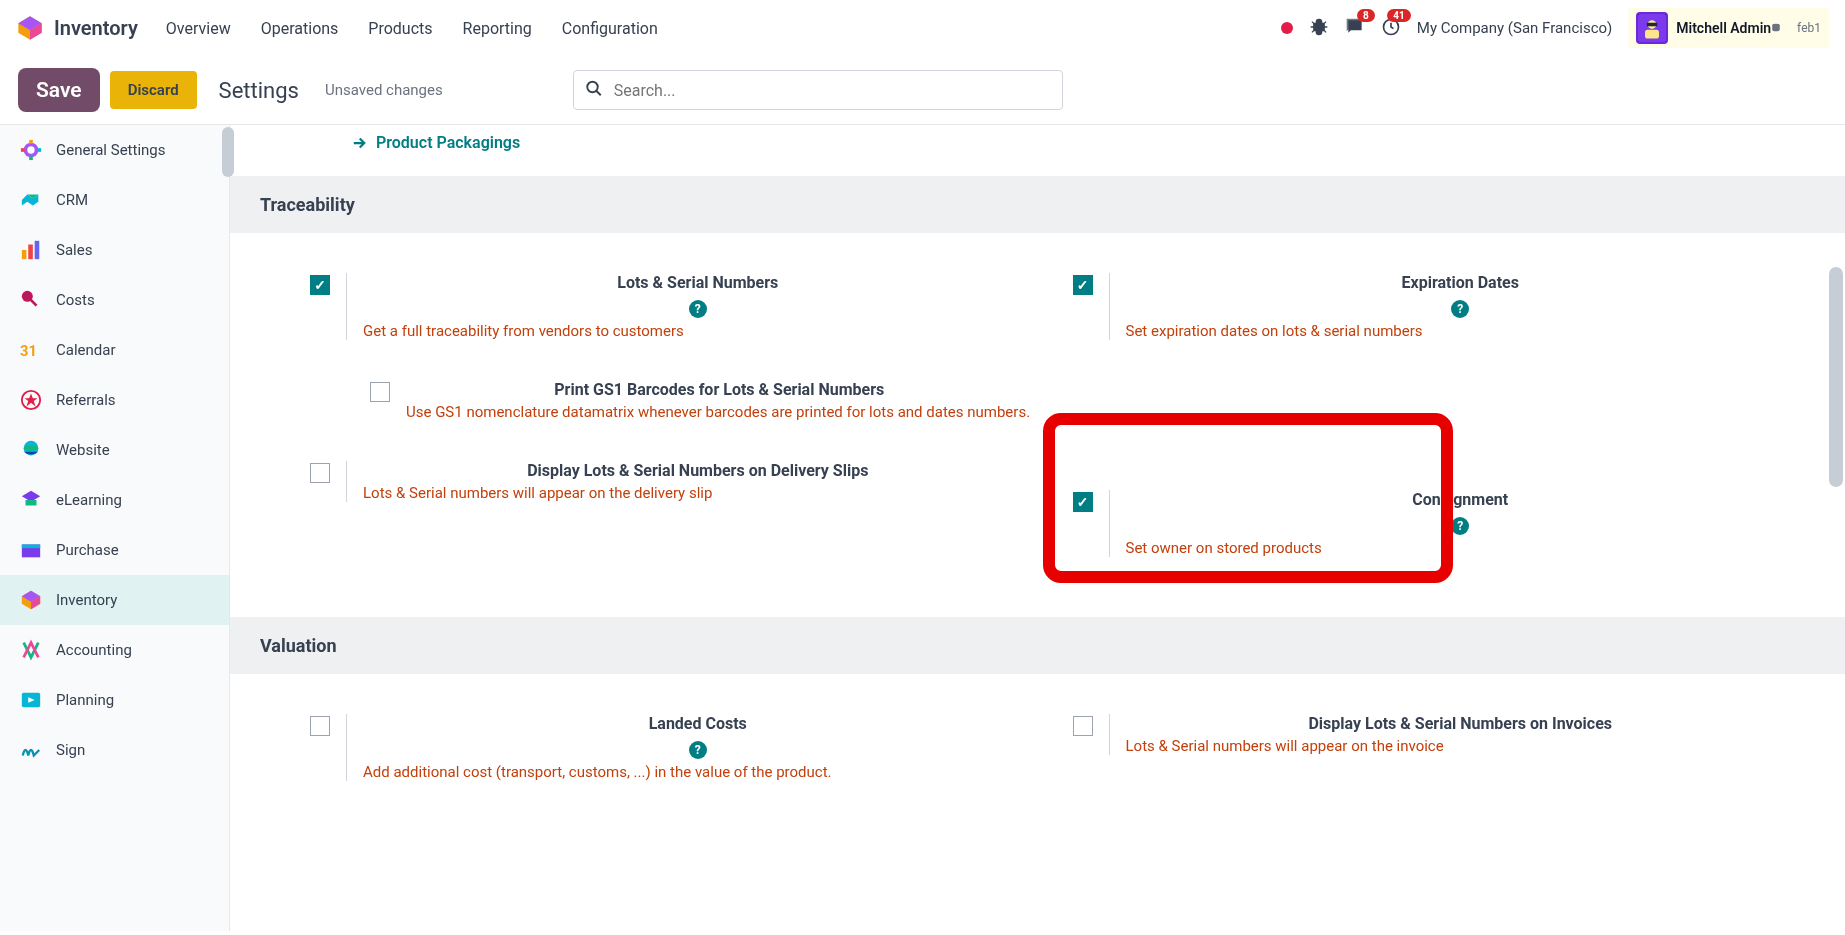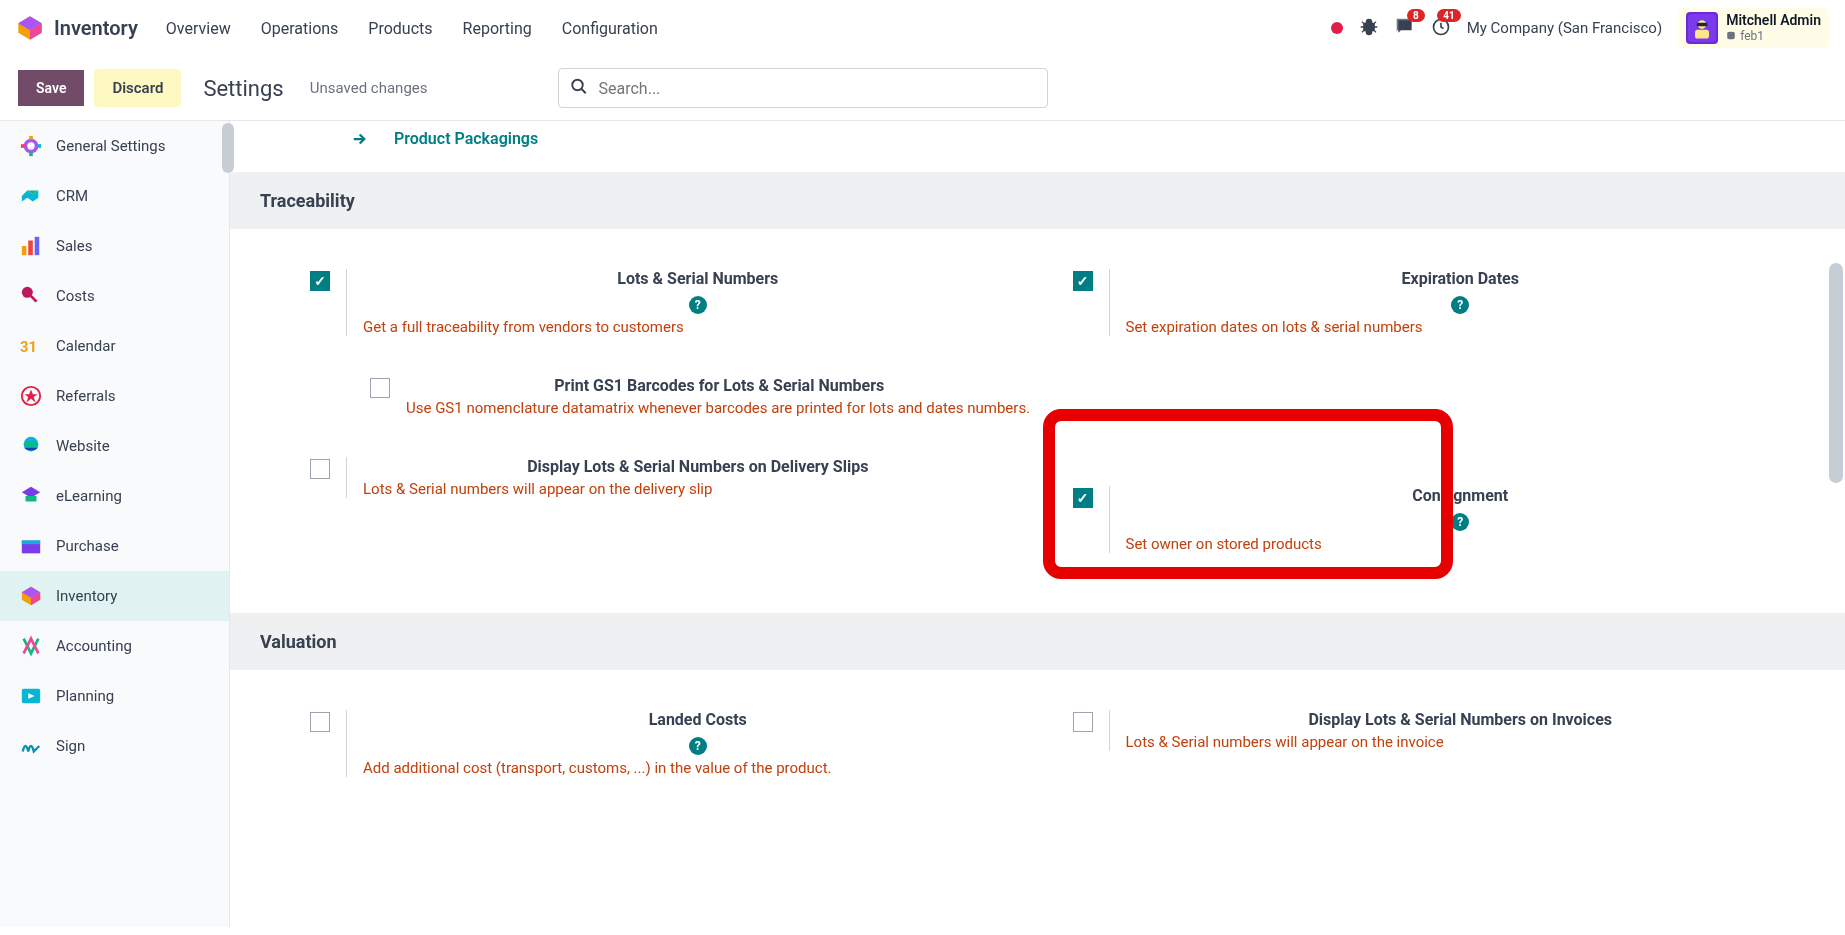--- a/index.html
+++ b/index.html
@@ -14,45 +14,45 @@
 .nav-item { font-size: 16px; color: #374151; cursor: pointer; }
 .nav-right { margin-left: auto; display: flex; align-items: center; gap: 16px; }
 .red-dot { width: 12px; height: 12px; background: #e11d48; border-radius: 50%; }
 .icon-btn { position: relative; cursor: pointer; color: #374151; }
 .icon-btn svg { width: 20px; height: 20px; }
 .badge { position: absolute; top: -8px; right: -10px; background: #dc2626; color: #fff; font-size: 10px; font-weight: 700; padding: 1px 6px; border-radius: 10px; }
 .company-name { font-size: 15px; color: #374151; }
 .user-block { display: flex; align-items: center; gap: 8px; background: #fffde7; padding: 4px 8px; border-radius: 4px; }
 .avatar { width: 32px; height: 32px; background: #6d28d9; border-radius: 4px; display: flex; align-items: center; justify-content: center; }
 .avatar svg { width: 28px; height: 28px; }
-.user-meta { display: flex; flex-direction: column; line-height: 1.2; }
+.user-meta { display: flex; flex-direction: row; line-height: 1.2; }
 .user-name { font-size: 14px; font-weight: 600; color: #111827; }
-.user-db { font-size: 12px; color: #6b7280; display:flex; align-items:center; gap:4px; }
+.user-db { font-size: 12px; color: #6b7280; display:flex; align-items:center; gap:16px; }
 
 
 .actionbar { display: flex; align-items: center; padding: 12px 18px; gap: 10px; }
-.btn-save { background: #714b67; color: #fff; border: none; padding: 10px 18px; font-size: 14px; font-weight: 600; border-radius: 0; cursor: pointer; }
-.btn-discard { background: #fef9c3; color: #374151; border: none; padding: 10px 18px; font-size: 15px; font-weight: 600; border-radius: 4px; cursor: pointer; }
+.btn-save { background: #714b67; color: #fff; border: none; padding: 10px 18px; font-size: 21px; font-weight: 600; border-radius: 8px; cursor: pointer; }
+.btn-discard { background: #eab308; color: #374151; border: none; padding: 10px 18px; font-size: 15px; font-weight: 600; border-radius: 4px; cursor: pointer; }
 .settings-title { font-size: 22px; color: #374151; margin-left: 12px; }
 .unsaved { font-size: 15px; color: #6b7280; margin-left: 16px; }
 .search-wrap { margin-left: 120px; position: relative; }
 .search-input { width: 490px; height: 40px; border: 1px solid #d1d5db; border-radius: 4px; padding: 0 14px 0 40px; font-size: 16px; color: #6b7280; }
 .search-icon { position: absolute; left: 12px; top: 50%; transform: translateY(-50%); color: #374151; }
 .search-icon svg { width: 18px; height: 18px; }
 
 
 .main { display: flex; border-top: 1px solid #e5e7eb; height: calc(100vh - 128px); position: relative; }
 .sidebar { width: 230px; background: #f9fafb; overflow-y: auto; flex-shrink: 0; border-right: 1px solid #e5e7eb; }
 .side-item { display: flex; align-items: center; gap: 14px; padding: 14px 20px; cursor: pointer; font-size: 15px; color: #374151; }
 .side-item.active { background: #e0f2f1; }
 .side-icon { width: 22px; height: 22px; display: flex; align-items: center; justify-content: center; }
 .sidebar-scroll-indicator { position: absolute; left: 222px; top: 2px; width: 12px; height: 50px; background: #c7cdd4; border-radius: 6px; }
 
 .content { flex: 1; overflow-y: auto; padding: 0; position: relative; }
-.section-link { display: flex; align-items: center; gap: 26px; color: #017e84; font-weight: 600; font-size: 16px; padding: 8px 0 24px 120px; text-align: center; }
+.section-link { display: flex; align-items: center; gap: 8px; color: #017e84; font-weight: 600; font-size: 16px; padding: 8px 0 24px 120px; text-align: center; }
 .section-header { background: #eef0f2; padding: 18px 30px; font-size: 18px; font-weight: 700; color: #374151; }
 .settings-grid { display: grid; grid-template-columns: 1fr 1fr; gap: 0; padding: 30px 30px 40px 60px; }
 .setting-item { display: flex; gap: 16px; padding: 10px 20px; position: relative; }
 .setting-item.nested { margin-left: 60px; }
 .checkbox { width: 20px; height: 20px; border: 1px solid #9ca3af; flex-shrink: 0; cursor: pointer; display: flex; align-items: center; justify-content: center; margin-top:2px; }
 .checkbox.checked { background: #017e84; border-color: #017e84; }
 .checkbox.checked::after { content: "✓"; color: #fff; font-size: 14px; font-weight: bold; }
 .divider { width: 1px; background: #d1d5db; flex-shrink: 0; align-self: stretch; }
 .setting-text { flex: 1; }
 .setting-title { font-size: 16px; font-weight: 700; color: #374151; display: flex; align-items: center; gap: 8px; flex-direction: column; }

